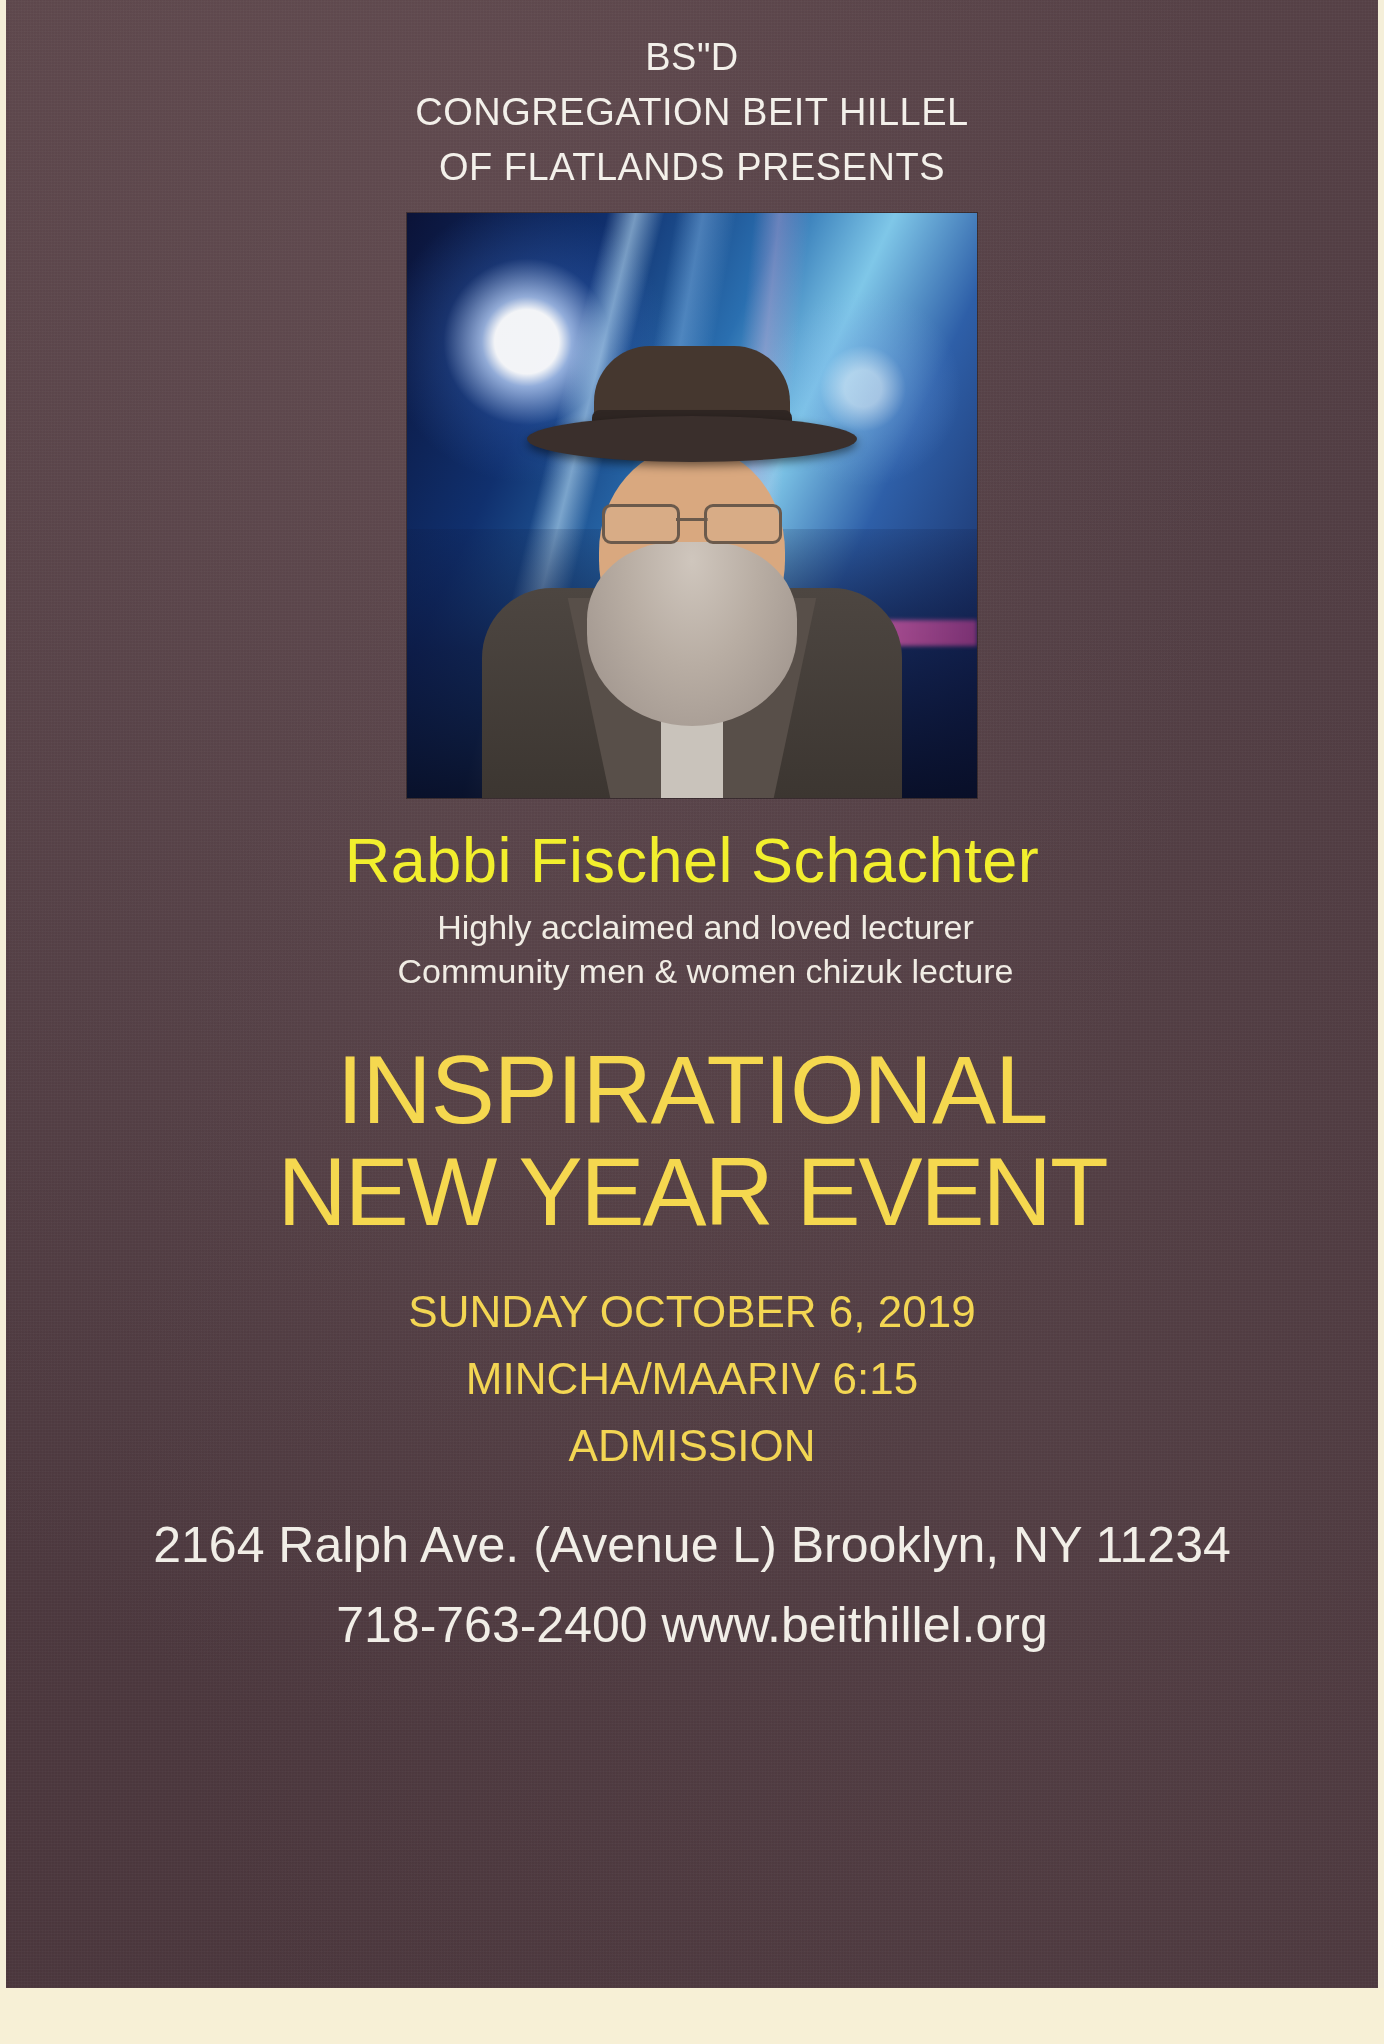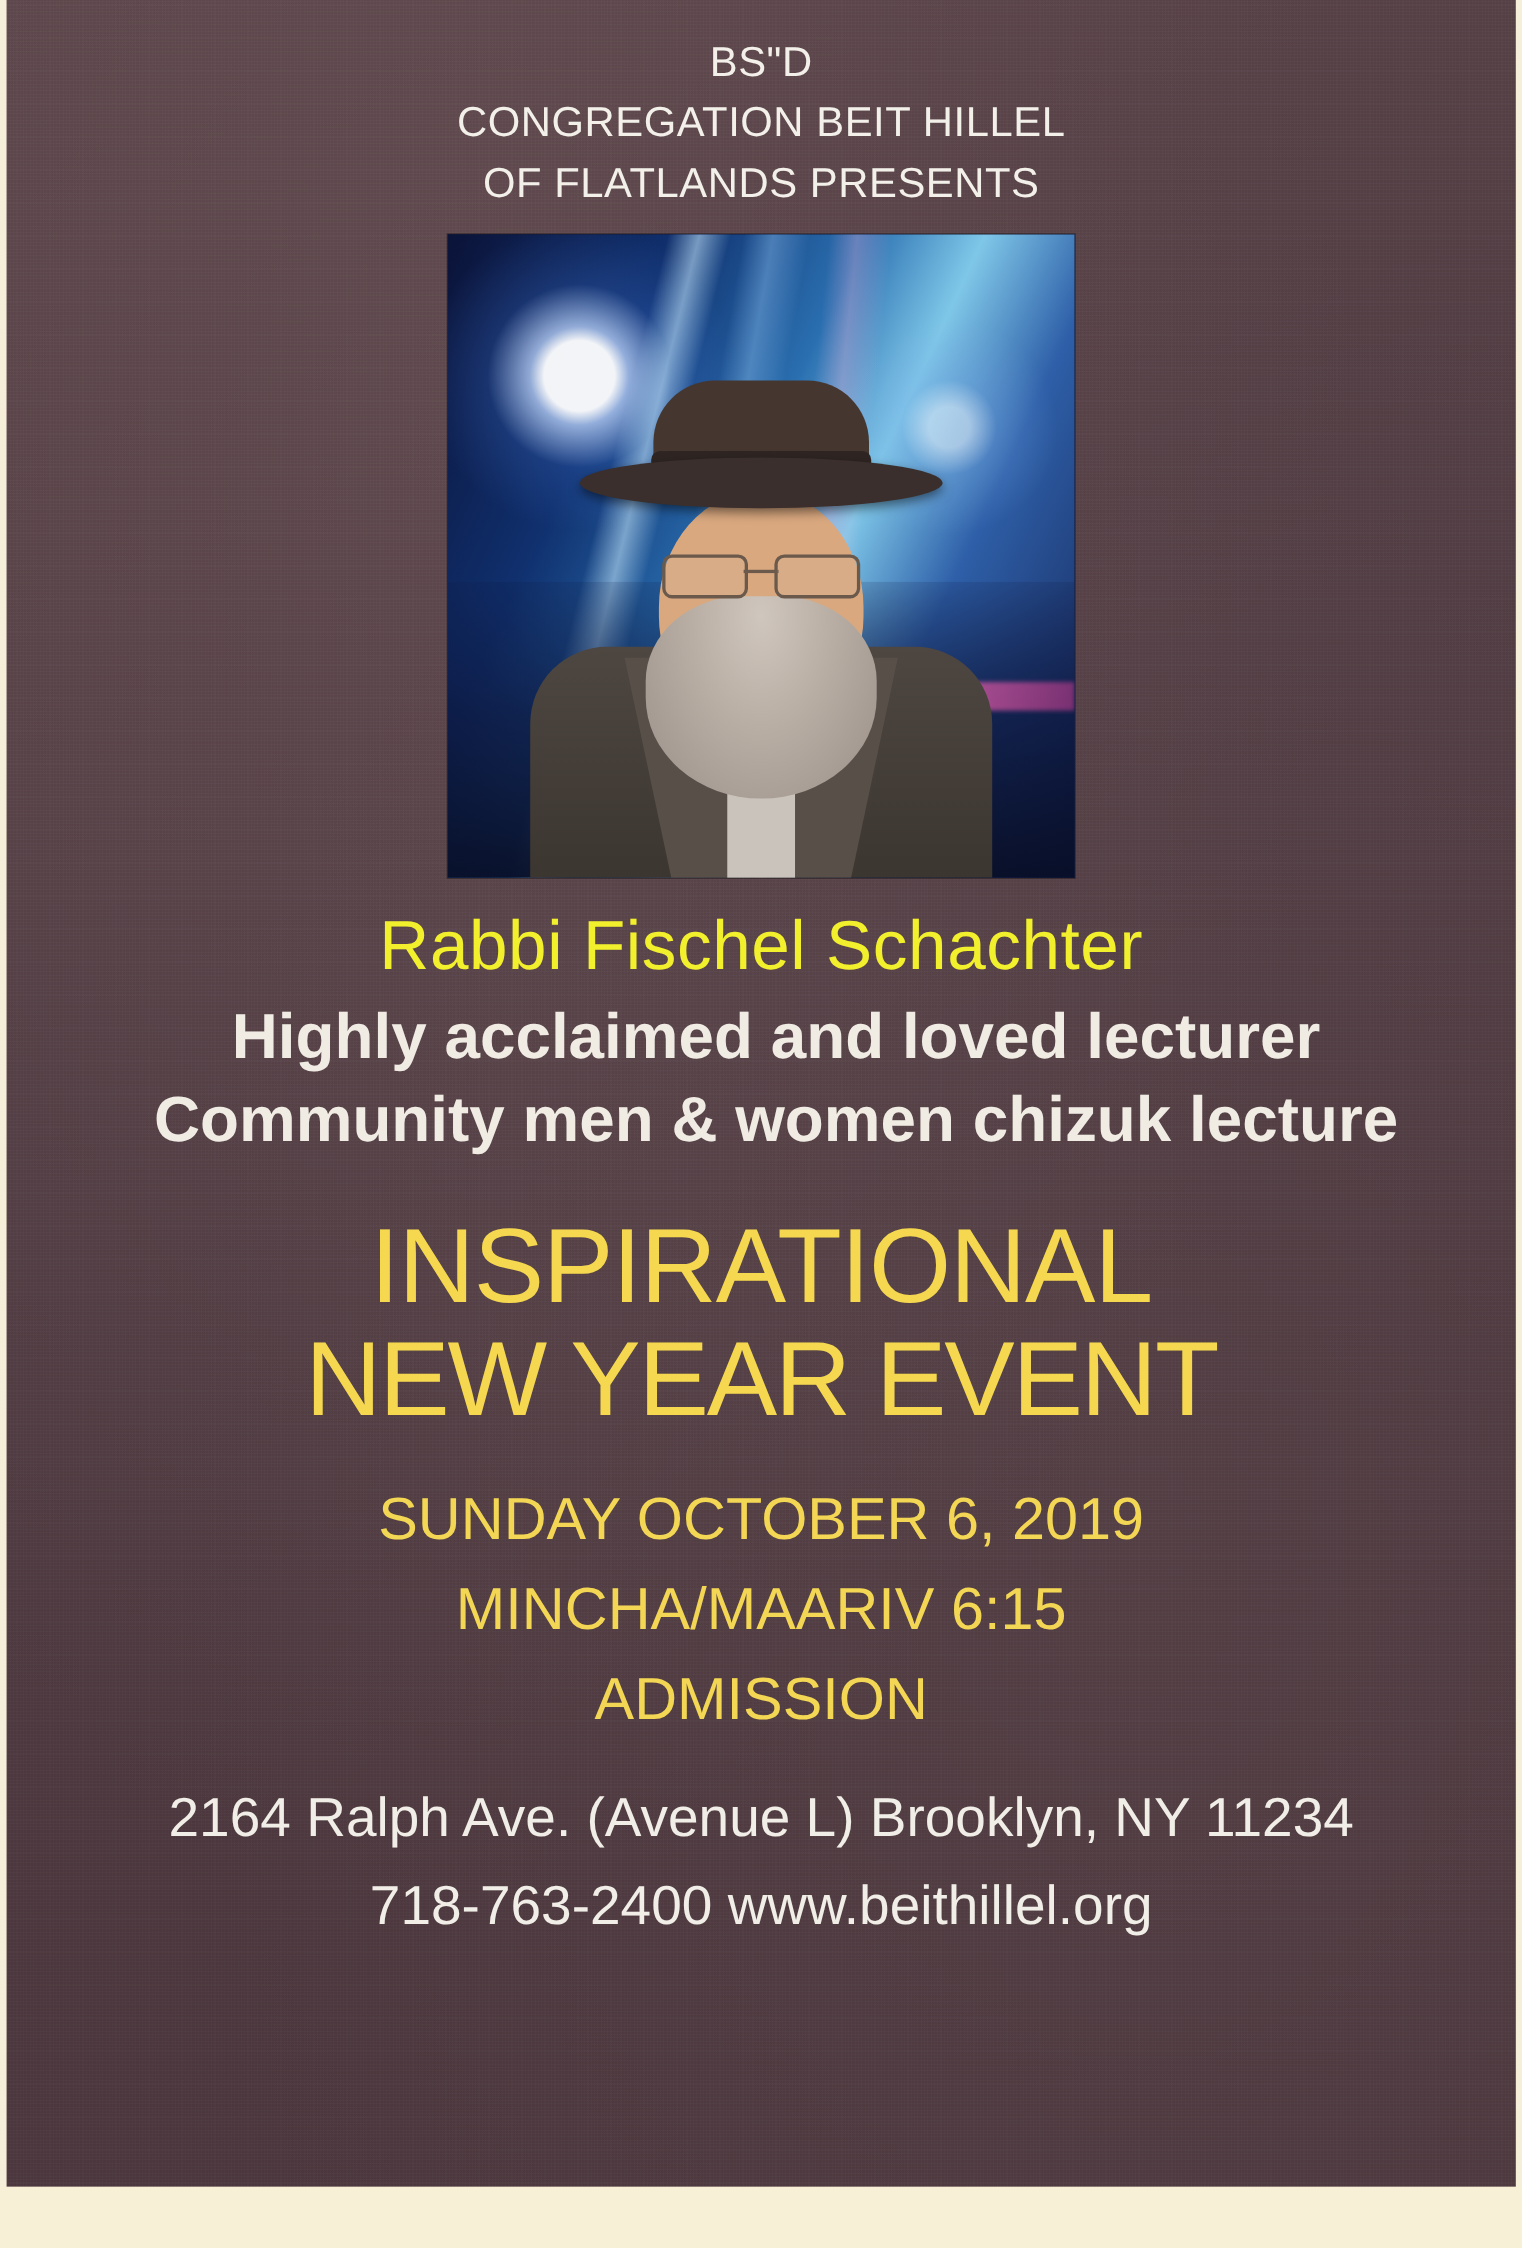--- a/index.html
+++ b/index.html
@@ -202,41 +202,41 @@
 
   .speaker-name {
     margin-top: 26px;
     color: #f2ef2d;
     font-size: 63px;
     font-weight: 400;
     letter-spacing: 0.5px;
   }
   .subline {
     color: #f0ece4;
-    font-size: 58px;
+    font-size: 34px;
     line-height: 1.28;
     margin-top: 10px;
-    font-weight: 700;
+    font-weight: 400;
     margin-left: 27px;
   }
 
   .headline {
     margin-top: 46px;
     color: #f5d84f;
     font-size: 96px;
     line-height: 1.06;
     font-weight: 400;
     letter-spacing: -1px;
   }
   .headline .l2 { letter-spacing: -2px; }
 
   .details {
     margin-top: 36px;
     color: #f3d653;
-    font-size: 54px;
+    font-size: 44px;
     line-height: 1.52;
     font-weight: 400;
   }
   .details .d3 { display: block; line-height: 1.18; margin-top: 16px; }
 
   .footer {
     margin-top: 26px;
     color: #f1eee7;
     font-size: 50px;
     line-height: 1.6;

